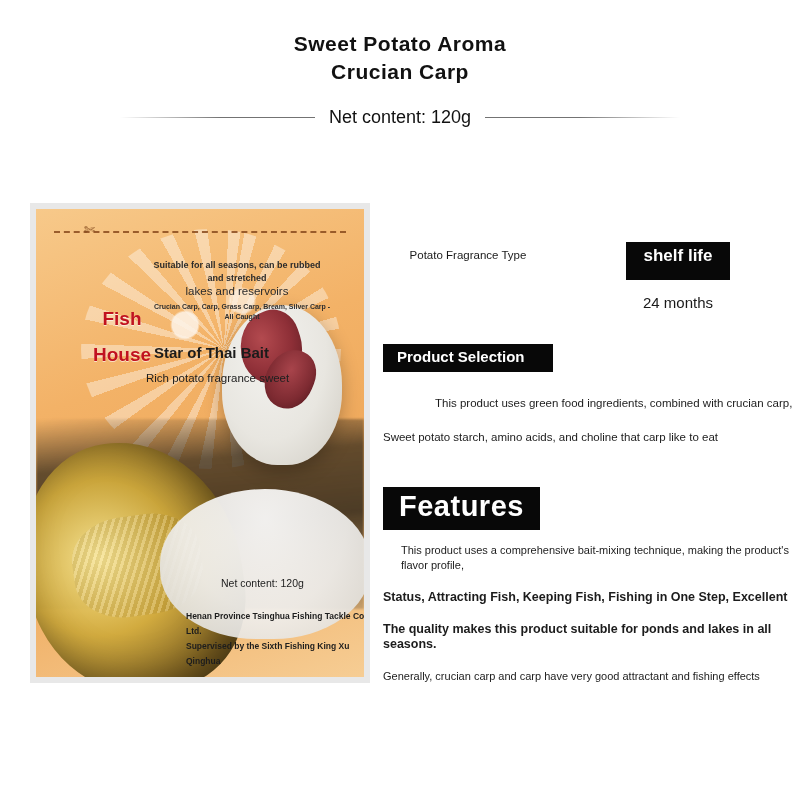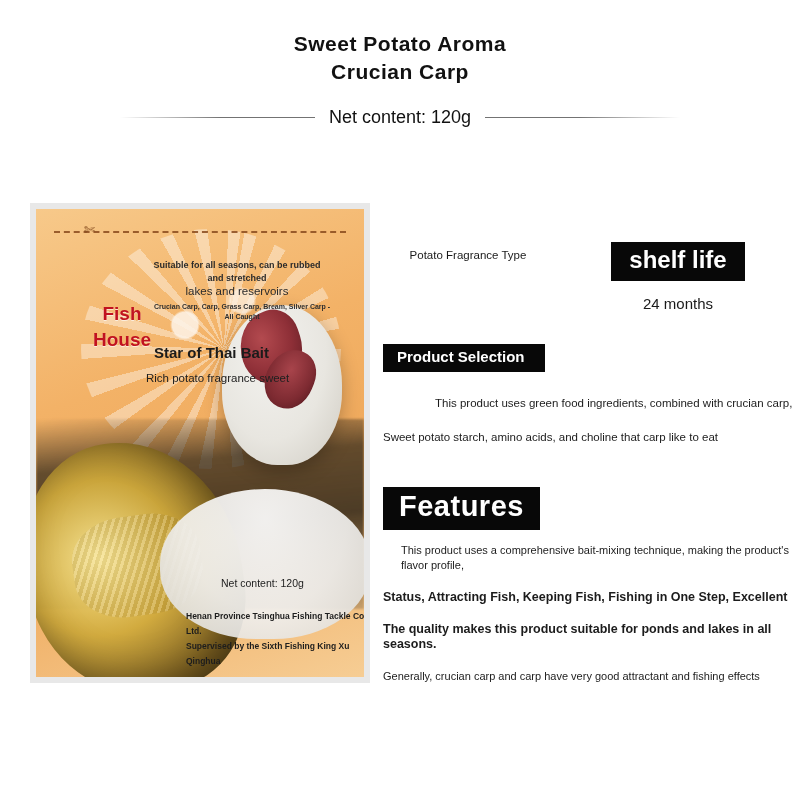--- a/index.html
+++ b/index.html
@@ -170,21 +170,21 @@
   }
 
   .pkg-text { position: absolute; }
   .fish-house {
     left: 38px; top: 92px;
     width: 96px;
     text-align: center;
     color: #c1121f;
     font-size: 19px;
     font-weight: bold;
-    line-height: 26px;
+    line-height: 36px;
     text-shadow: 0 1px 0 rgba(255,255,255,0.6);
   }
   .suitable {
     left: 116px; top: 50px;
     width: 170px;
     text-align: center;
     font-size: 9px;
     line-height: 13px;
     color: #2b2b2b;
     font-weight: bold;
@@ -258,31 +258,31 @@
   .flavor-tag { font-size: 25px; letter-spacing: 0.5px; padding: 4px 22px 7px 22px; }
   .flavor-val {
     margin-top: 9px;
     font-size: 11.5px;
     line-height: 16px;
     color: #1a1a1a;
     text-align: center;
     width: 170px;
   }
   .shelf-block { position: absolute; left: 210px; top: 4px; width: 170px; text-align: center; }
-  .shelf-tag { font-size: 24px; padding: 5px 18px 9px 18px; }
+  .shelf-tag { font-size: 17px; padding: 5px 18px 15px 18px; }
   .shelf-val {
     margin-top: 14px;
     font-size: 15px;
     color: #1a1a1a;
     text-align: center;
     width: 170px;
   }
 
   .sel-block { position: absolute; left: 383px; top: 344px; }
-  .sel-tag { font-size: 15px; padding: 5px 20px 7px 14px; }
+  .sel-tag { font-size: 15px; padding: 5px 28px 7px 14px; }
   .sel-lines { position: absolute; left: 383px; top: 395px; width: 410px; }
   .sel-lines p { margin: 0 0 18px 0; font-size: 11.5px; color: #1c1c1c; line-height: 16px; }
   .sel-lines p.indent { padding-left: 52px; }
 
   .feat-block { position: absolute; left: 383px; top: 487px; border-radius: 12px; }
   .feat-tag { font-size: 29px; padding: 4px 16px 9px 16px; letter-spacing: 0.5px; }
   .feat-lines { position: absolute; left: 383px; top: 543px; width: 412px; }
   .feat-lines p { margin: 0 0 17px 0; font-size: 11px; color: #1c1c1c; line-height: 15px; }
   .feat-lines p.indent { padding-left: 18px; }
   .feat-lines p.bold { font-weight: bold; font-size: 12.5px; }

